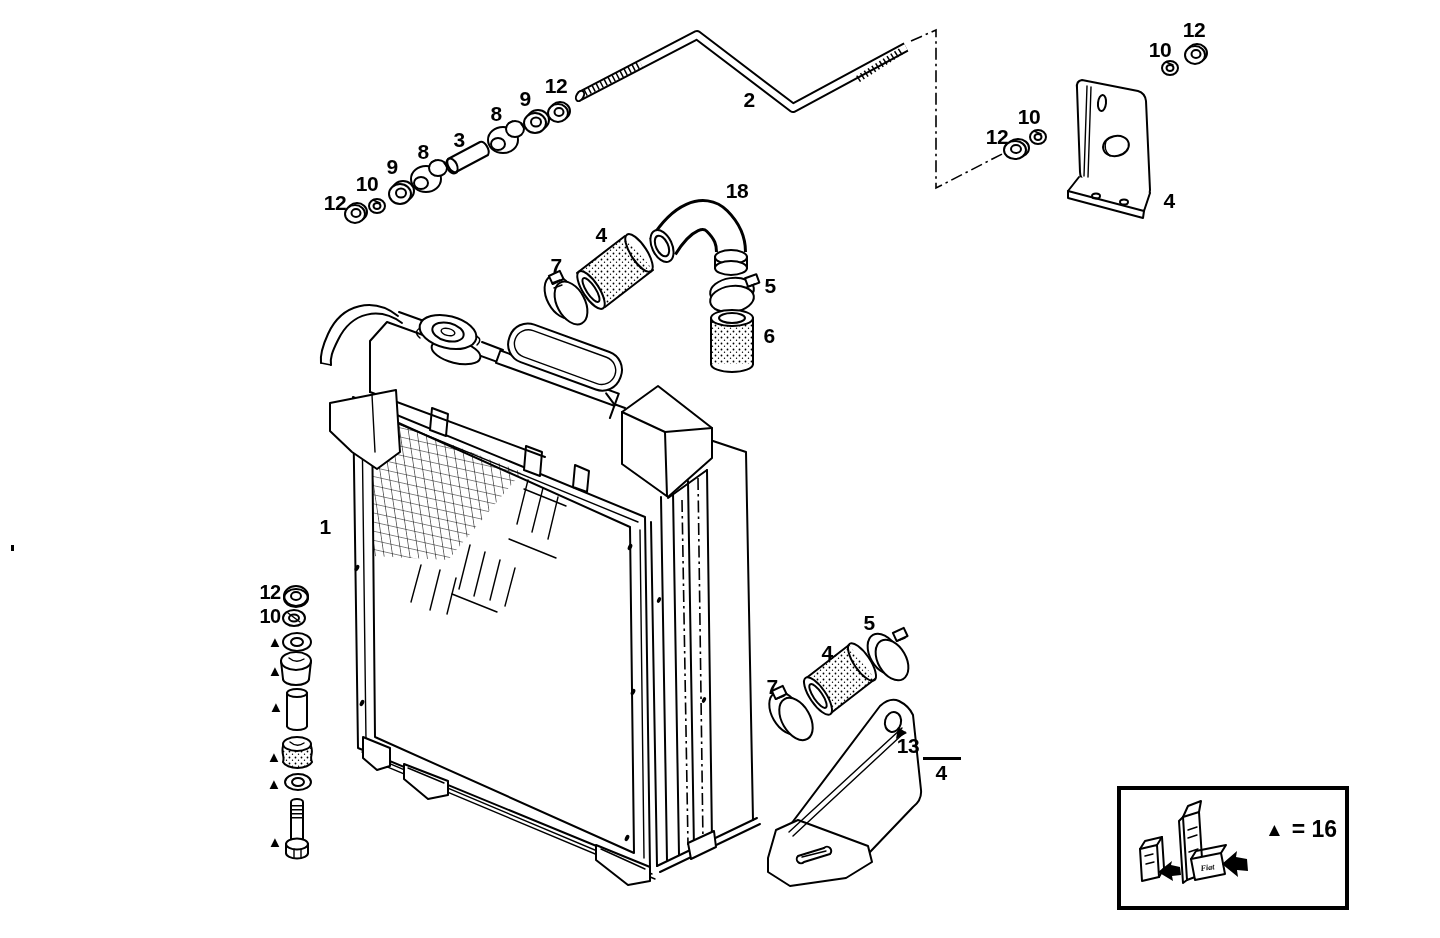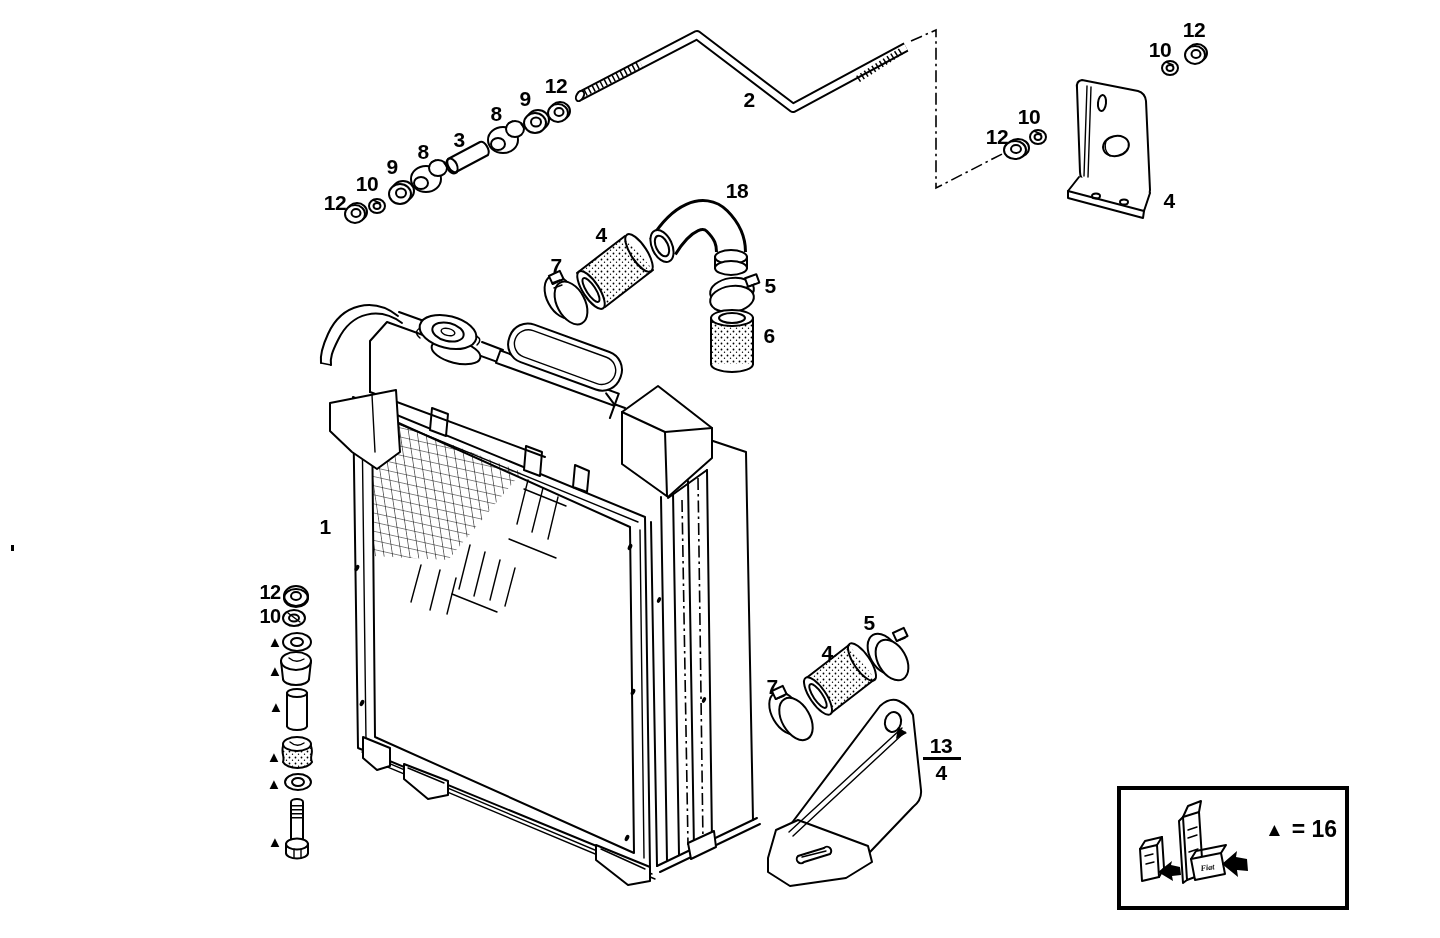--- a/index.html
+++ b/index.html
@@ -402,21 +402,21 @@
 <div class="callout" style="left:997px;top:137px">12</div>
 <div class="callout" style="left:1029px;top:117px">10</div>
 <div class="callout" style="left:1160px;top:50px">10</div>
 <div class="callout" style="left:1194px;top:30px">12</div>
 <div class="callout" style="left:1169px;top:201px">4</div>
 <div class="callout sm" style="left:270px;top:592px">12</div>
 <div class="callout sm" style="left:270px;top:616px">10</div>
 <div class="callout" style="left:772px;top:687px">7</div>
 <div class="callout" style="left:827px;top:653px">4</div>
 <div class="callout" style="left:869px;top:623px">5</div>
-<div class="callout" style="left:941px;top:746px">13</div>
+<div class="callout" style="left:908px;top:746px">13</div>
 <div class="callout" style="left:941px;top:773px">4</div>
 <div class="fracline" style="left:923px;top:757px"></div>
 
 <div class="tri" style="left:275px;top:641px">▲</div>
 <div class="tri" style="left:275px;top:670px">▲</div>
 <div class="tri" style="left:276px;top:706px">▲</div>
 <div class="tri" style="left:274px;top:756px">▲</div>
 <div class="tri" style="left:274px;top:783px">▲</div>
 <div class="tri" style="left:275px;top:841px">▲</div>
 

